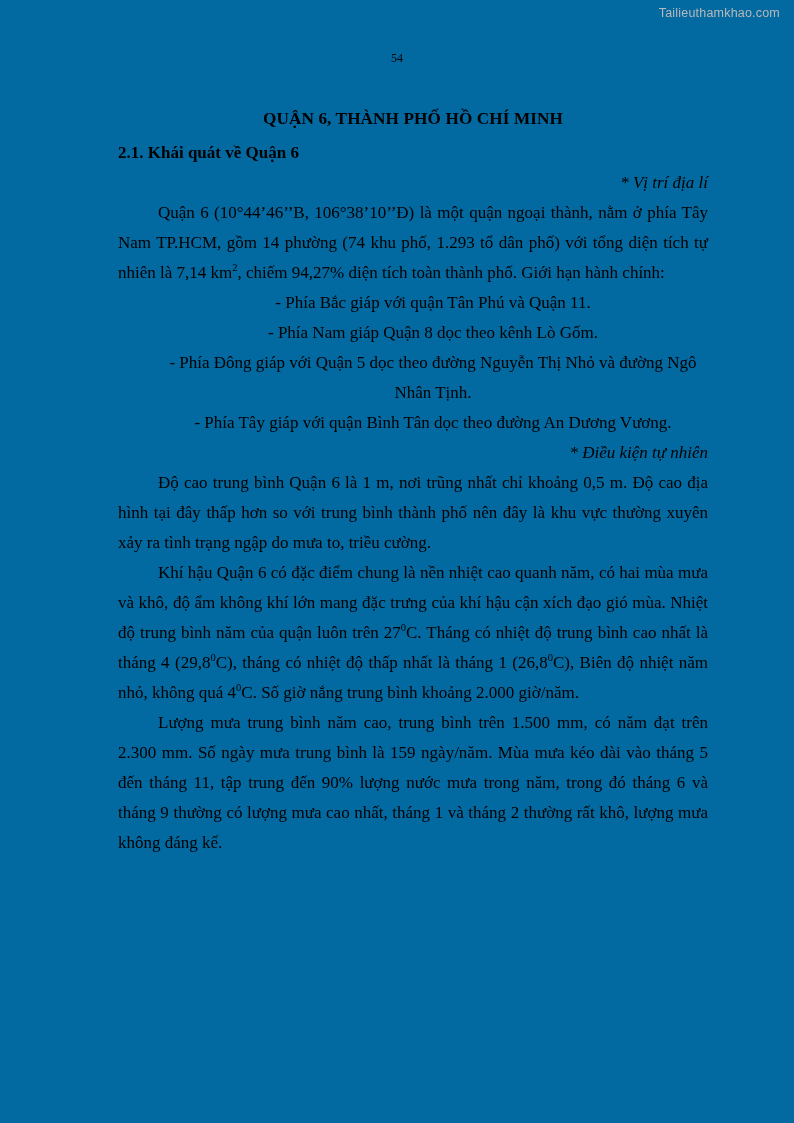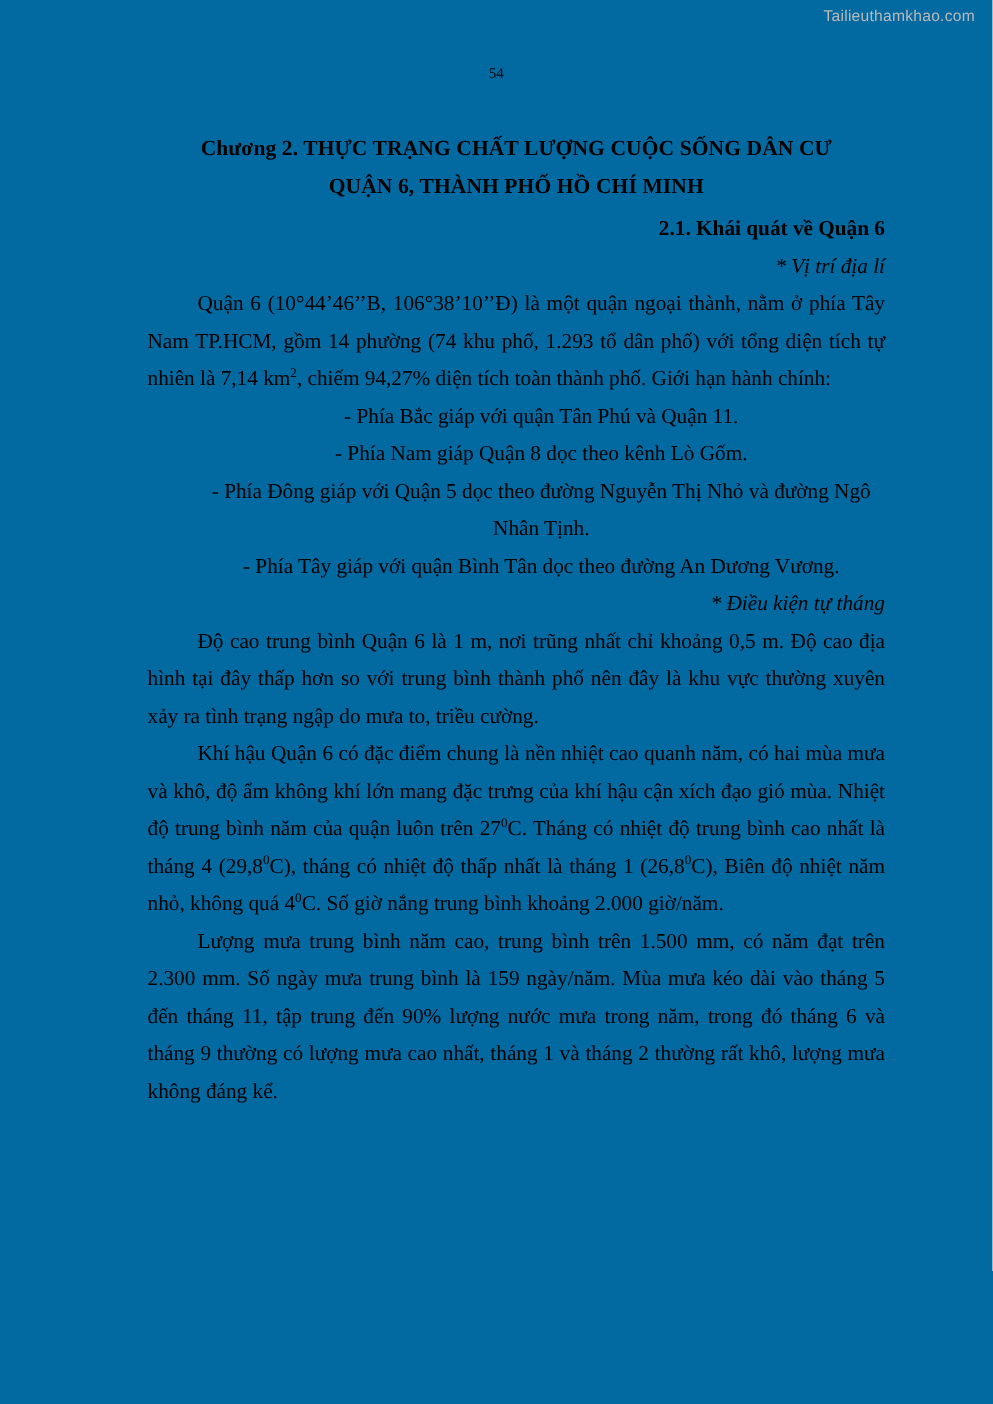--- a/index.html
+++ b/index.html
@@ -56,21 +56,21 @@
     letter-spacing: 0.1px;
   }
   .doc-title .line2 {
     display: block;
   }
   .section-heading {
     font-weight: bold;
     font-size: 17px;
     line-height: 30px;
     margin: 4px 0 0 0;
-    text-align: right;
+    text-align: left;
   }
   .sub-heading {
     font-style: italic;
     font-size: 17px;
     line-height: 30px;
     margin: 0;
     padding-left: 40px;
     text-align: right;
   }
   p.body-text {
@@ -101,41 +101,40 @@
 
 <div class="page">
 
   <div class="watermark">Tailieuthamkhao.com</div>
 
   <div class="page-number">54</div>
 
   <div class="content">
 
     <h1 class="doc-title">
-      <span>Chương 2. THỰC TRẠNG CHẤT LƯỢNG CUỘC SỐNG DÂN CƯ</span>
       <span class="line2">QUẬN 6, THÀNH PHỐ HỒ CHÍ MINH</span>
     </h1>
 
     <h2 class="section-heading">2.1. Khái quát về Quận 6</h2>
 
     <p class="sub-heading">* Vị trí địa lí</p>
 
     <p class="body-text">
       <span>Quận 6 (10°44’46’’B, 106°38’10’’Đ) là một quận ngoại thành, nằm ở phía Tây Nam TP.HCM, gồm 14 phường (74 khu phố, 1.293 tổ dân phố) với tổng diện tích tự nhiên là 7,14 km</span><sup>2</sup><span>, chiếm 94,27% diện tích toàn thành phố. Giới hạn hành chính:</span>
     </p>
 
     <p class="list-line">- Phía Bắc giáp với quận Tân Phú và Quận 11.</p>
 
     <p class="list-line">- Phía Nam giáp Quận 8 dọc theo kênh Lò Gốm.</p>
 
     <p class="list-line">- Phía Đông giáp với Quận 5 dọc theo đường Nguyễn Thị Nhỏ và đường Ngô Nhân Tịnh.</p>
 
     <p class="list-line">- Phía Tây giáp với quận Bình Tân dọc theo đường An Dương Vương.</p>
 
-    <p class="sub-heading">* Điều kiện tự tháng</p>
+    <p class="sub-heading">* Điều kiện tự nhiên</p>
 
     <p class="body-text">Độ cao trung bình Quận 6 là 1 m, nơi trũng nhất chỉ khoảng 0,5 m. Độ cao địa hình tại đây thấp hơn so với trung bình thành phố nên đây là khu vực thường xuyên xảy ra tình trạng ngập do mưa to, triều cường.</p>
 
     <p class="body-text">
       <span>Khí hậu Quận 6 có đặc điểm chung là nền nhiệt cao quanh năm, có hai mùa mưa và khô, độ ẩm không khí lớn mang đặc trưng của khí hậu cận xích đạo gió mùa. Nhiệt độ trung bình năm của quận luôn trên 27</span><sup>0</sup><span>C. Tháng có nhiệt độ trung bình cao nhất là tháng 4 (29,8</span><sup>0</sup><span>C), tháng có nhiệt độ thấp nhất là tháng 1 (26,8</span><sup>0</sup><span>C), Biên độ nhiệt năm nhỏ, không quá 4</span><sup>0</sup><span>C. Số giờ nắng trung bình khoảng 2.000 giờ/năm.</span>
     </p>
 
     <p class="body-text">Lượng mưa trung bình năm cao, trung bình trên 1.500 mm, có năm đạt trên 2.300 mm. Số ngày mưa trung bình là 159 ngày/năm. Mùa mưa kéo dài vào tháng 5 đến tháng 11, tập trung đến 90% lượng nước mưa trong năm, trong đó tháng 6 và tháng 9 thường có lượng mưa cao nhất, tháng 1 và tháng 2 thường rất khô, lượng mưa không đáng kể.</p>
 
   </div>

